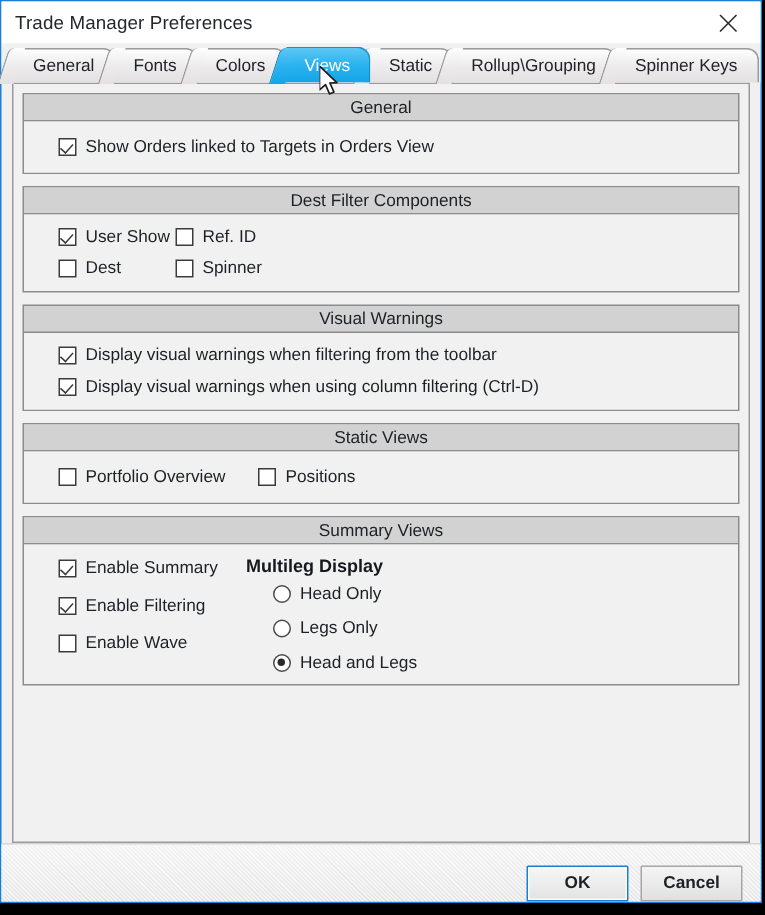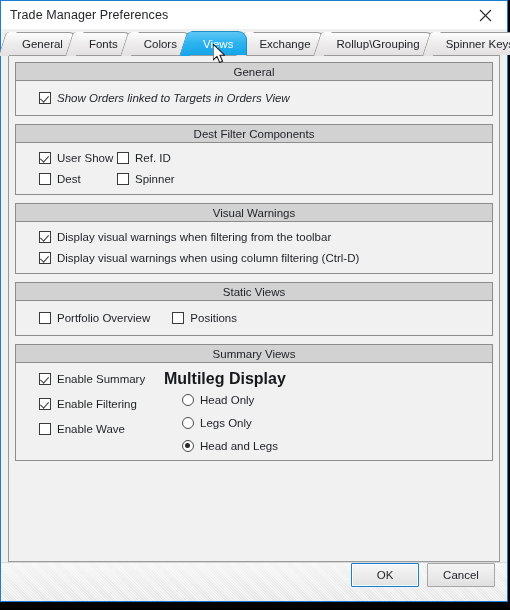--- a/index.html
+++ b/index.html
@@ -194,24 +194,25 @@
 
   
   .footer {
     height: 38px;
     min-height: 38px;
     background:
       repeating-linear-gradient(45deg, rgba(255,255,255,0.55) 0 1px, rgba(0,0,0,0) 1px 2px),
       linear-gradient(to bottom, #f3f3f3, #e6e6e6);
     border-top: 1px solid #d7d7d7;
     display: flex;
-    align-items: flex-start;
+    align-items: flex-end;
     justify-content: flex-end;
     padding-right: 12px;
     gap: 8px;
+    font-weight: bold;
   }
   .btn {
     width: 68px;
     height: 24px;
     font-size: 11.5px;
     color: #1d2025;
     background: linear-gradient(to bottom, #f4f4f4 0%, #ebebeb 50%, #e0e0e0 100%);
     border: 1px solid #a6a6a6;
     border-radius: 1px;
     display: flex;
@@ -251,36 +252,36 @@
     <div class="tab">
       <span class="tab-label">Fonts</span>
     </div>
     <div class="tab">
       <span class="tab-label">Colors</span>
     </div>
     <div class="tab active">
       <span class="tab-label">Views</span>
     </div>
     <div class="tab">
-      <span class="tab-label">Exchange</span>
+      <span class="tab-label">Static</span>
     </div>
     <div class="tab">
       <span class="tab-label">Rollup\Grouping</span>
     </div>
     <div class="tab">
       <span class="tab-label">Spinner Keys</span>
     </div>
   </div>
 
   <div class="page">
 
     <div class="group">
       <div class="group-header">General</div>
       <div class="group-body" style="padding:11px 0 11px 0;">
-        <div class="row" style="padding-left:23px;font-style:italic;">
+        <div class="row" style="padding-left:23px;">
           <div class="ctl">
             <span class="checkbox checked"></span>
             <span class="ctl-label">Show Orders linked to Targets in Orders View</span>
           </div>
         </div>
       </div>
     </div>
 
     <div class="group">
       <div class="group-header">Dest Filter Components</div>
@@ -355,21 +356,21 @@
             <span class="checkbox checked"></span>
             <span class="ctl-label">Enable Filtering</span>
           </div>
           <div class="ctl">
             <span class="checkbox"></span>
             <span class="ctl-label">Enable Wave</span>
           </div>
         </div>
 
         <div style="display:flex; flex-direction:column;">
-          <div style="font-weight:bold; font-size:16px; color:#15181c; margin-bottom:6px;">Multileg Display</div>
+          <div style="font-weight:bold; font-size:12px; color:#15181c; margin-bottom:6px;">Multileg Display</div>
           <div style="display:flex; flex-direction:column; gap:11px; padding-left:18px;">
             <div class="ctl">
               <span class="radio"></span>
               <span class="ctl-label">Head Only</span>
             </div>
             <div class="ctl">
               <span class="radio"></span>
               <span class="ctl-label">Legs Only</span>
             </div>
             <div class="ctl">

